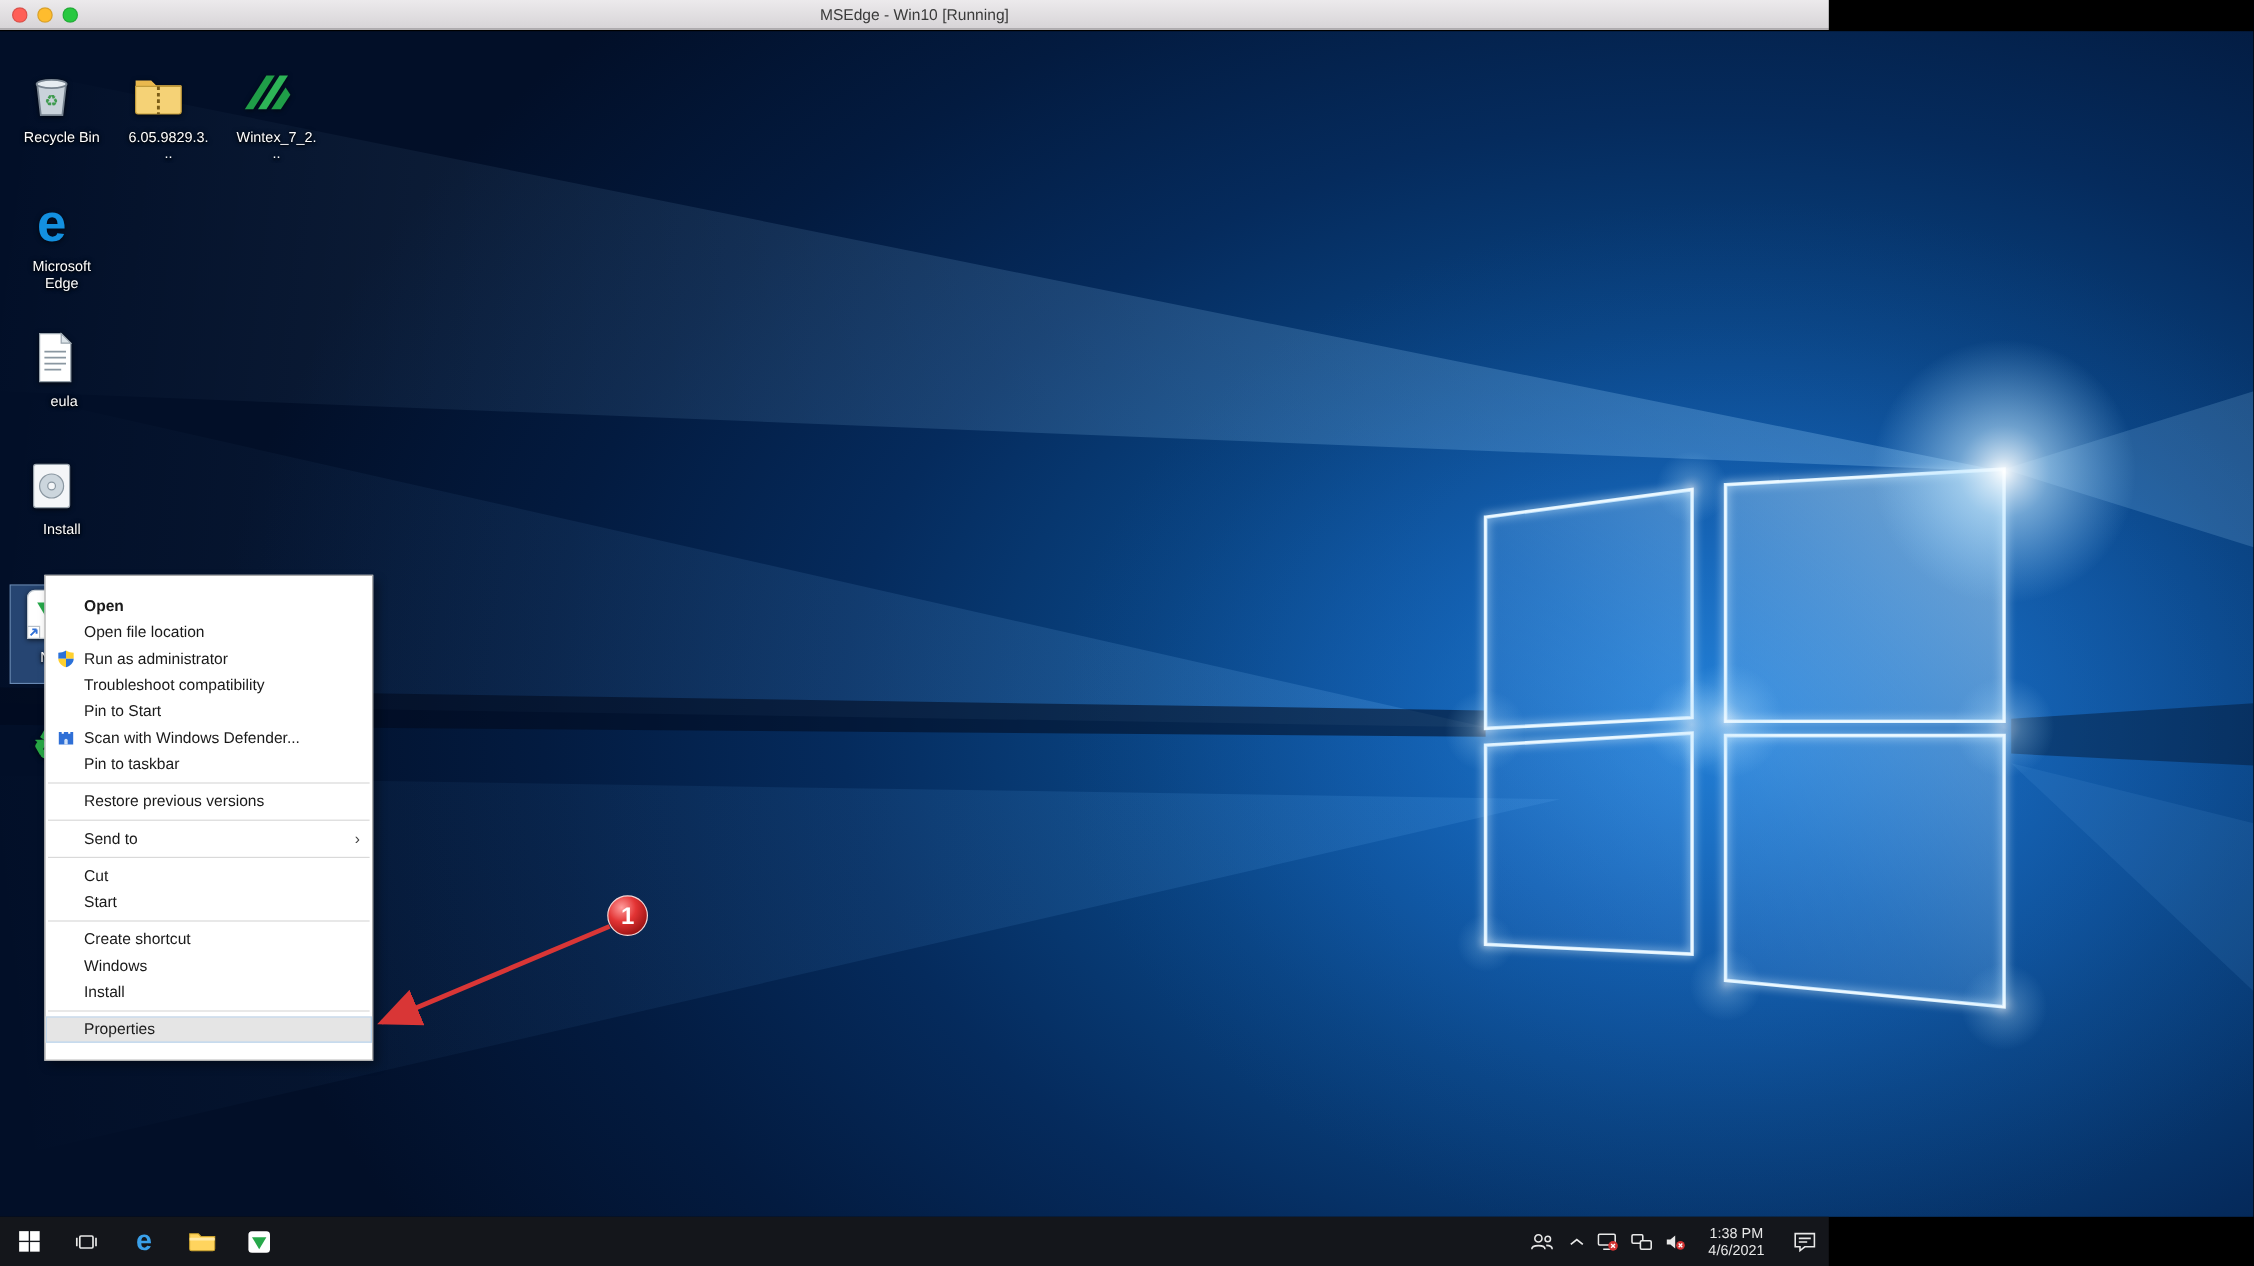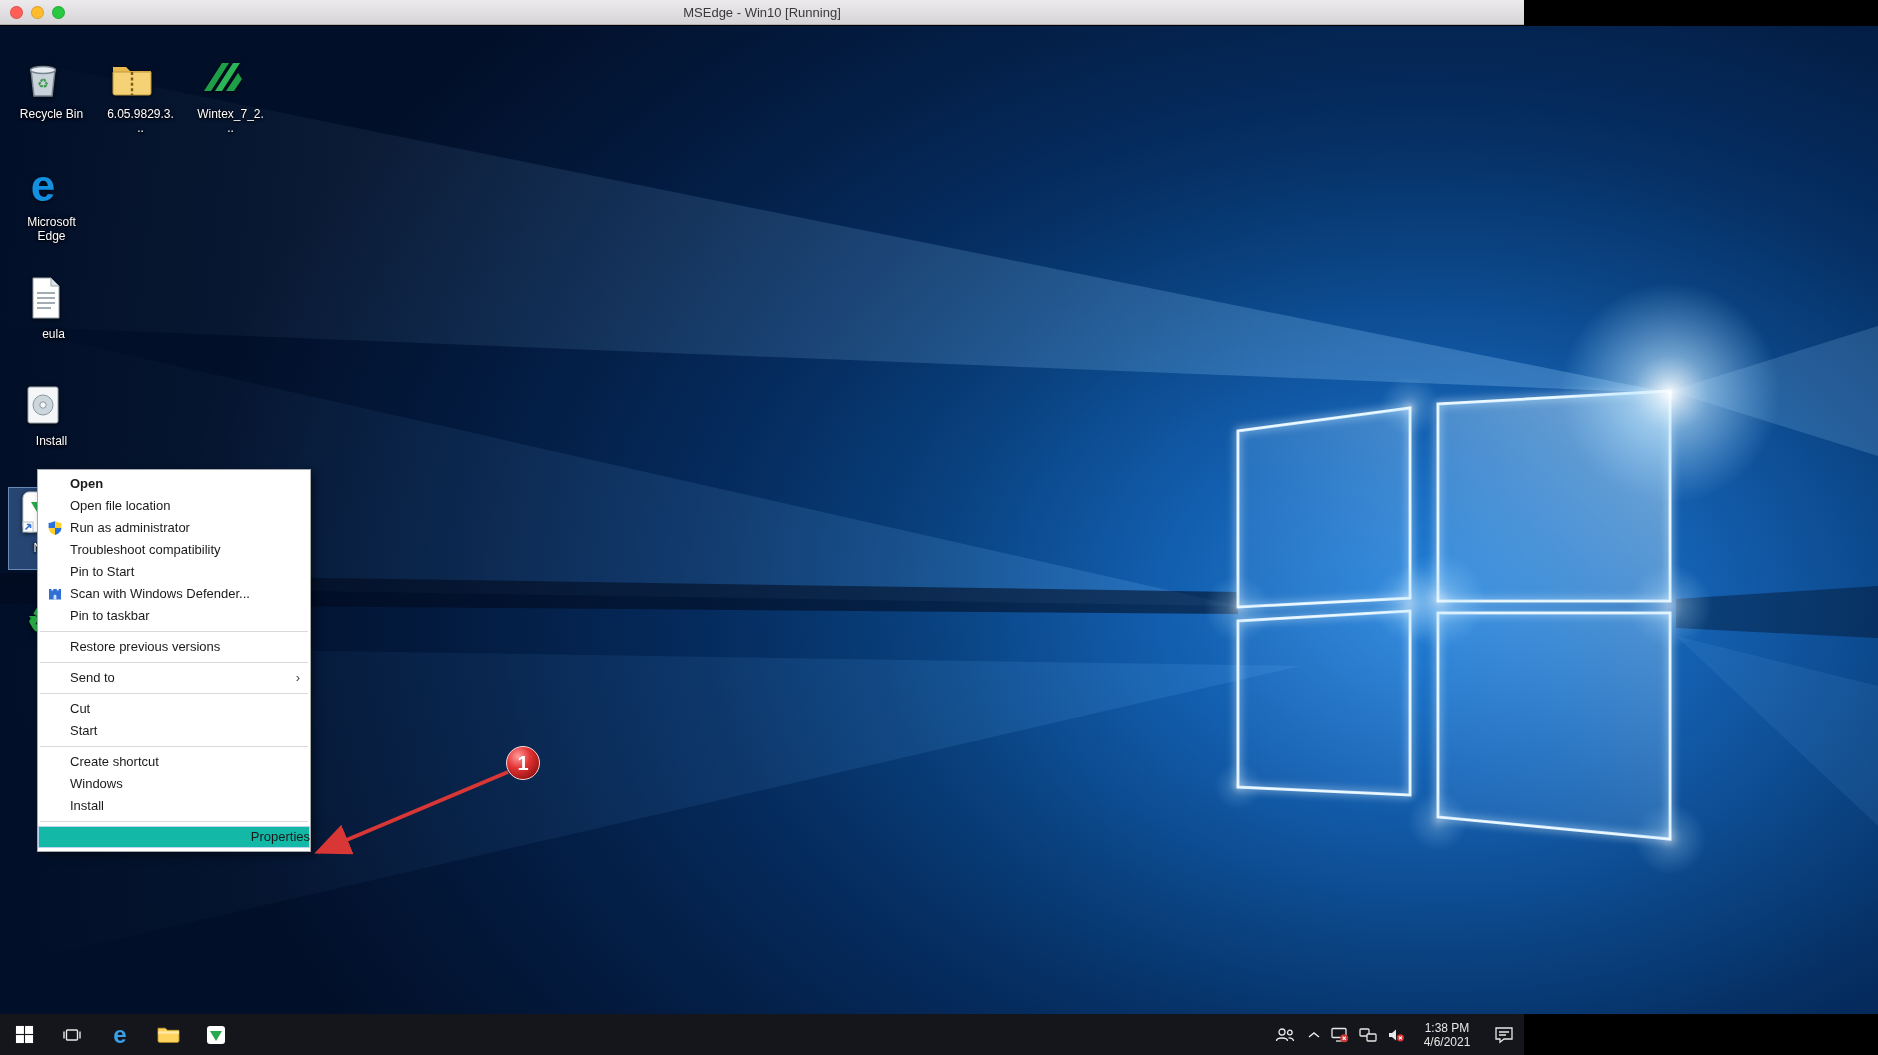--- a/index.html
+++ b/index.html
@@ -27,26 +27,26 @@
   .di .ic { width:48px; height:48px; margin:0 auto 5px; filter:drop-shadow(0 1px 2px rgba(0,0,0,.65)); }
   .di .lbl { line-height:14px; text-shadow:0 1px 2px #000, 0 0 4px rgba(0,0,0,.9); word-wrap:break-word;padding-left:17px; }
   .di.selected { background:rgba(96,158,233,.38); outline:1px solid rgba(158,203,255,.65); z-index:4; }
   .di svg { display:block; margin:0 auto; }
 
   
   .sysinfo { position:absolute; right:8px; bottom:5px; text-align:right; color:#fff;
     font-size:12.5px; line-height:17px; text-shadow:0 1px 2px rgba(0,0,0,.85); z-index:6; }
 
   
-  .cmenu { position:absolute; left:37px; top:469px; width:274px; background:#ffffff;
+  .cmenu { position:absolute; left:37px; top:479px; width:274px; background:#ffffff;
     border:1px solid #a9a9a9; box-shadow:4px 4px 8px rgba(0,0,0,.4);
-    padding:3px 0; z-index:20; font-size:13px; color:#1a1a1a; }
+    padding:14px 0; z-index:20; font-size:13px; color:#1a1a1a; }
   .cmi { height:22px; line-height:22px; padding-left:32px; position:relative; white-space:nowrap; }
   .cmi.bold { font-weight:bold; }
-  .cmi.hl { background:#14b8a6; box-shadow:inset 0 0 0 1px #bcd6ef;text-align:right; }
+  .cmi.hl { background:#e5e5e5; box-shadow:inset 0 0 0 1px #bcd6ef; }
   .cmi .mi-icon { position:absolute; left:9px; top:3px; width:16px; height:16px; }
   .cmi .sub-arrow { position:absolute; right:10px; top:0; font-size:13px; color:#444; }
   .csep { height:1px; background:#d9d9d9; margin:4px 2px; }
 
   
   .taskbar { position:absolute; bottom:0; left:0; right:0; height:41px;
     background:#14161b; display:flex; align-items:center; z-index:60; color:#e8e8e8; }
   .tb-cell { width:48px; height:41px; display:flex; align-items:center; justify-content:center; }
   .tb-right { margin-left:auto; display:flex; align-items:center; height:41px; }
   .tb-small { width:28px; height:41px; display:flex; align-items:center; justify-content:center; }

